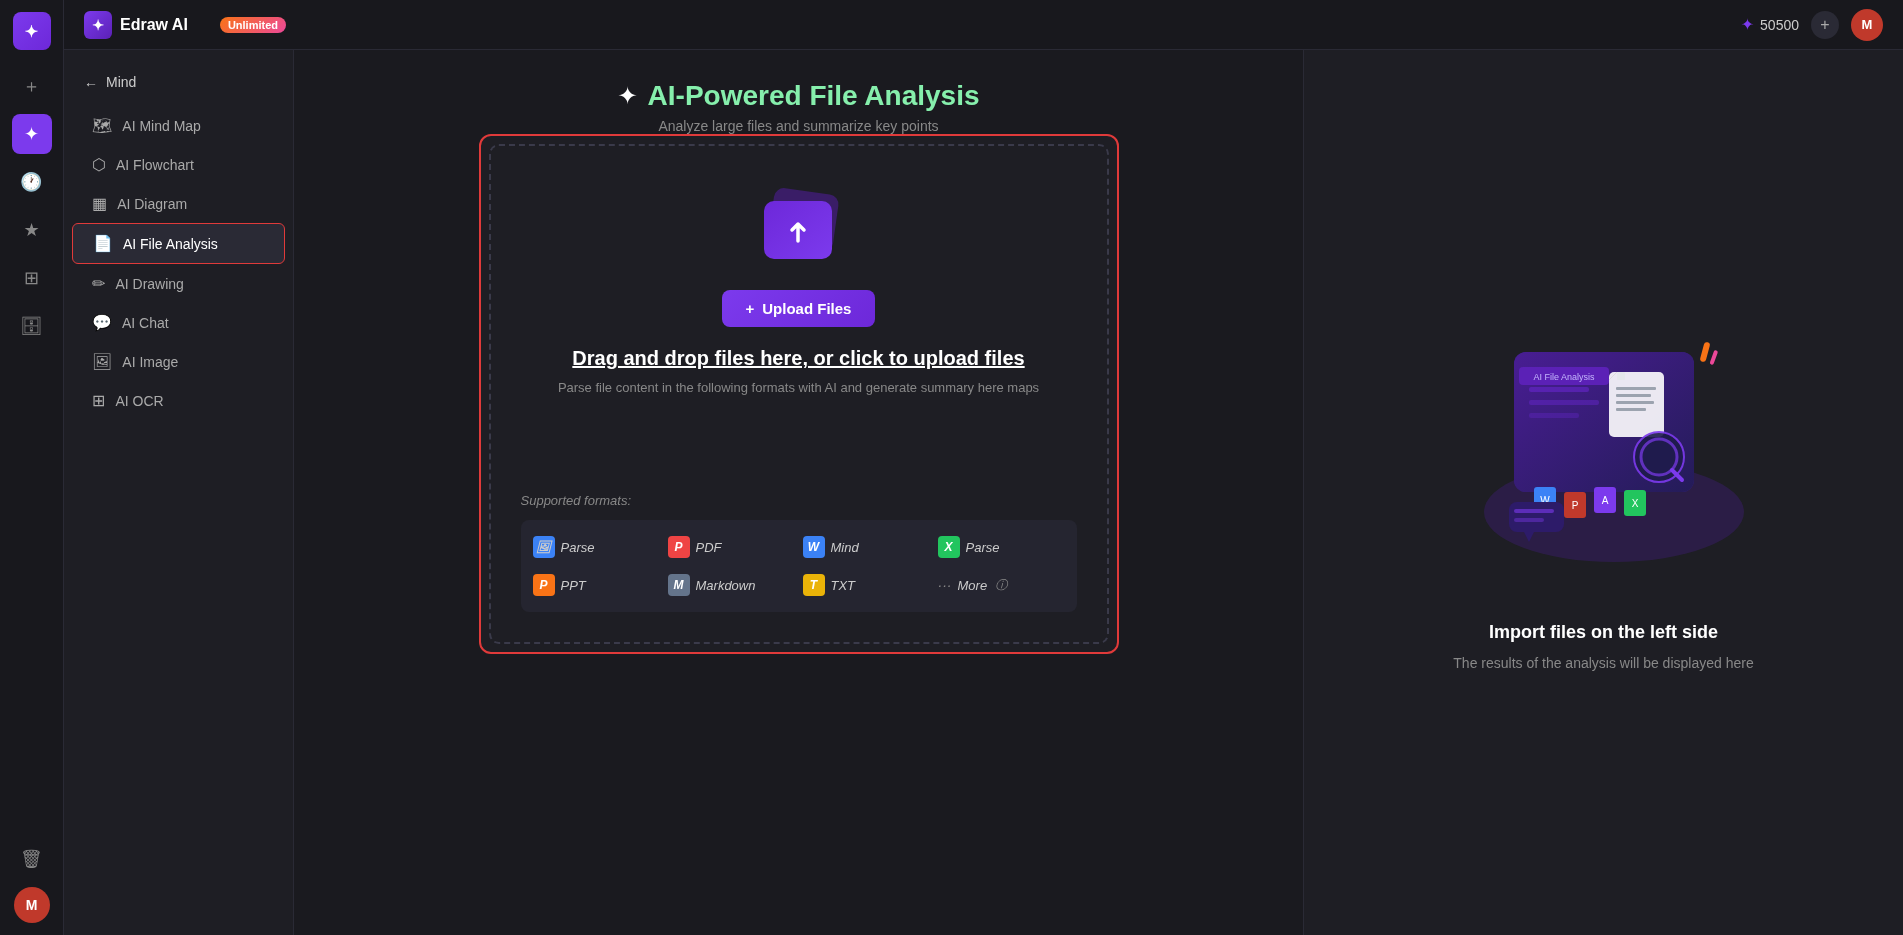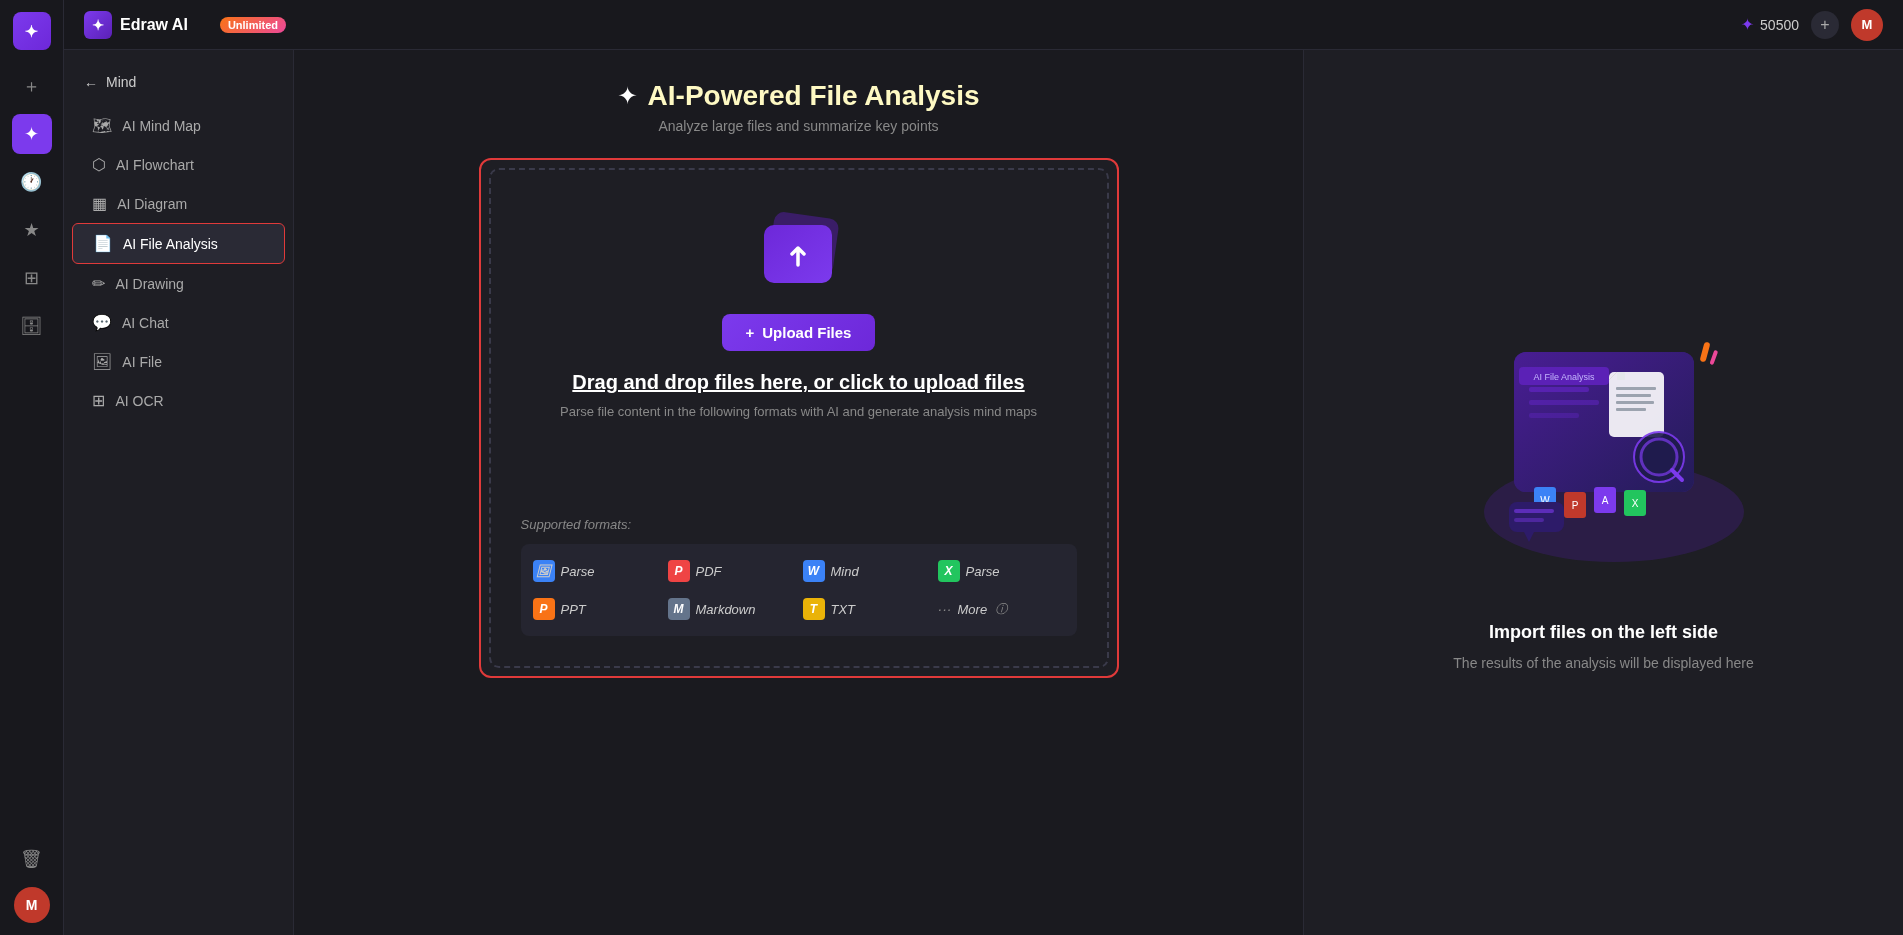--- a/index.html
+++ b/index.html
@@ -199,26 +199,25 @@
     }
     .page-title-row {
       display: flex;
       align-items: center;
       gap: 10px;
       margin-bottom: 6px;
     }
     .page-title {
       font-size: 28px;
       font-weight: 700;
-      color: #fef9c3;
+      color: #86efac;
     }
     .page-subtitle {
       font-size: 14px;
       color: #888;
-      margin-bottom: 24px;
     }
     .sparkle-icon { font-size: 24px; }
 
     
     .upload-area-wrapper {
       width: 640px;
       border: 2px solid #e03a3a;
       border-radius: 12px;
       padding: 8px;
       background: #1e1e24;
@@ -413,21 +412,21 @@
       <div class="sidebar-item">
         <span class="sidebar-item-icon">✏</span>
         <span>AI Drawing</span>
       </div>
       <div class="sidebar-item">
         <span class="sidebar-item-icon">💬</span>
         <span>AI Chat</span>
       </div>
       <div class="sidebar-item">
         <span class="sidebar-item-icon">🖼</span>
-        <span>AI File</span>
+        <span>AI Image</span>
       </div>
       <div class="sidebar-item">
         <span class="sidebar-item-icon">⊞</span>
         <span>AI OCR</span>
       </div>
     </div>
 
     <div class="main">
       <div class="content-area">
 
@@ -457,21 +456,21 @@
                   </defs>
                 </svg>
               </div>
 
               <button class="upload-btn">
                 <span>+</span>
                 <span>Upload Files</span>
               </button>
 
               <p class="upload-drag-text">Drag and drop files here, or click to upload files</p>
-              <p class="upload-hint-text">Parse file content in the following formats with AI and generate analysis mind maps</p>
+              <p class="upload-hint-text">Parse file content in the following formats with AI and generate summary here maps</p>
 
               <div class="upload-area-spacer"></div>
 
               <div class="supported-formats">
                 <p class="supported-label">Supported formats:</p>
                 <div class="format-grid">
                   <div class="format-item">
                     <div class="format-icon fmt-image">🖼</div>
                     <span>Parse</span>
                   </div>

